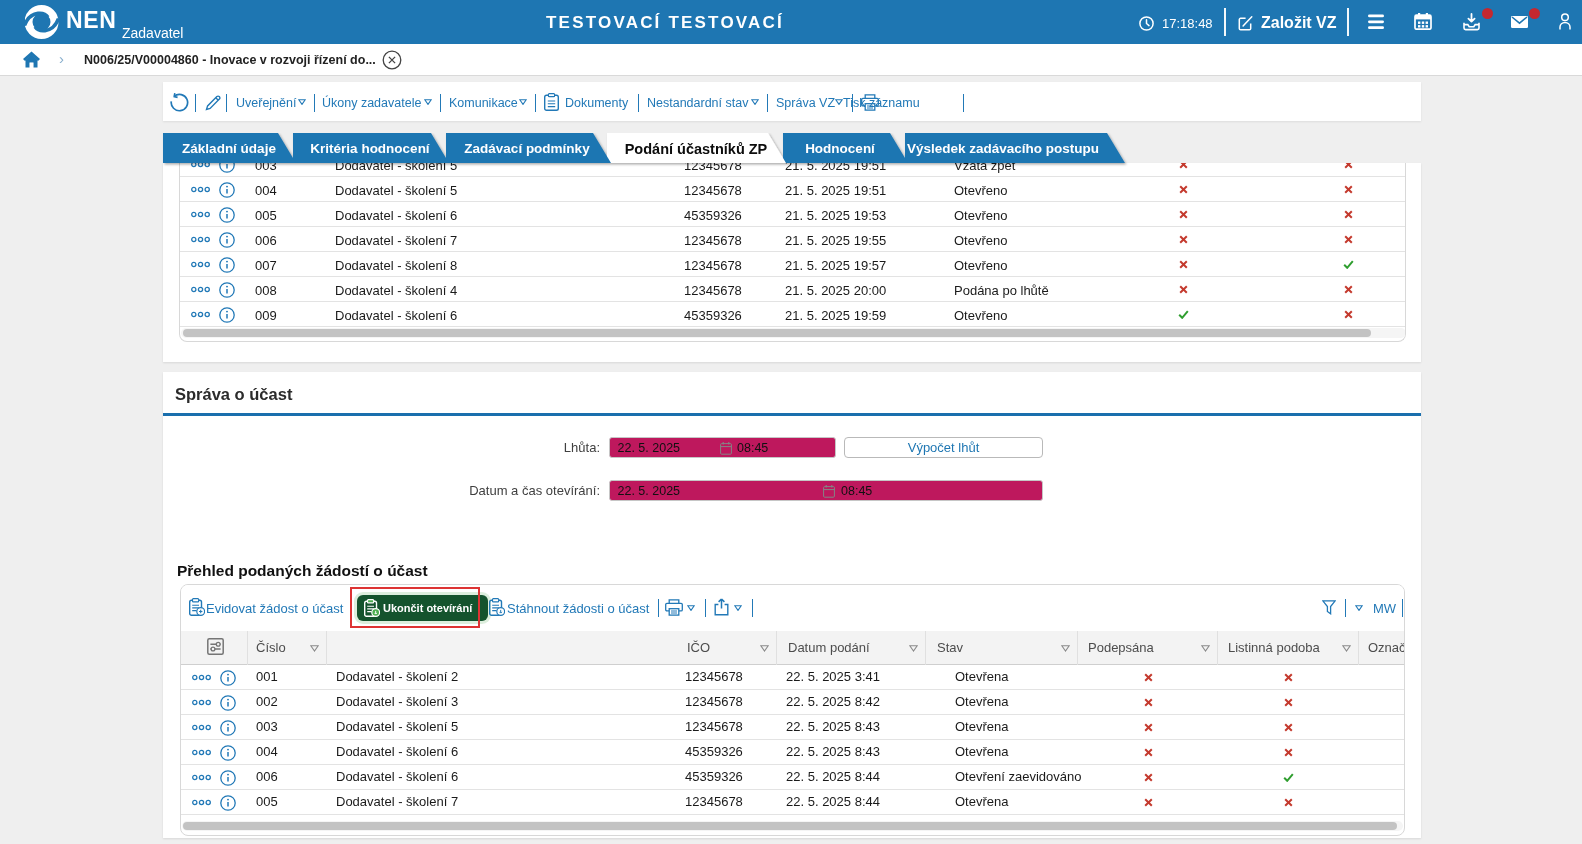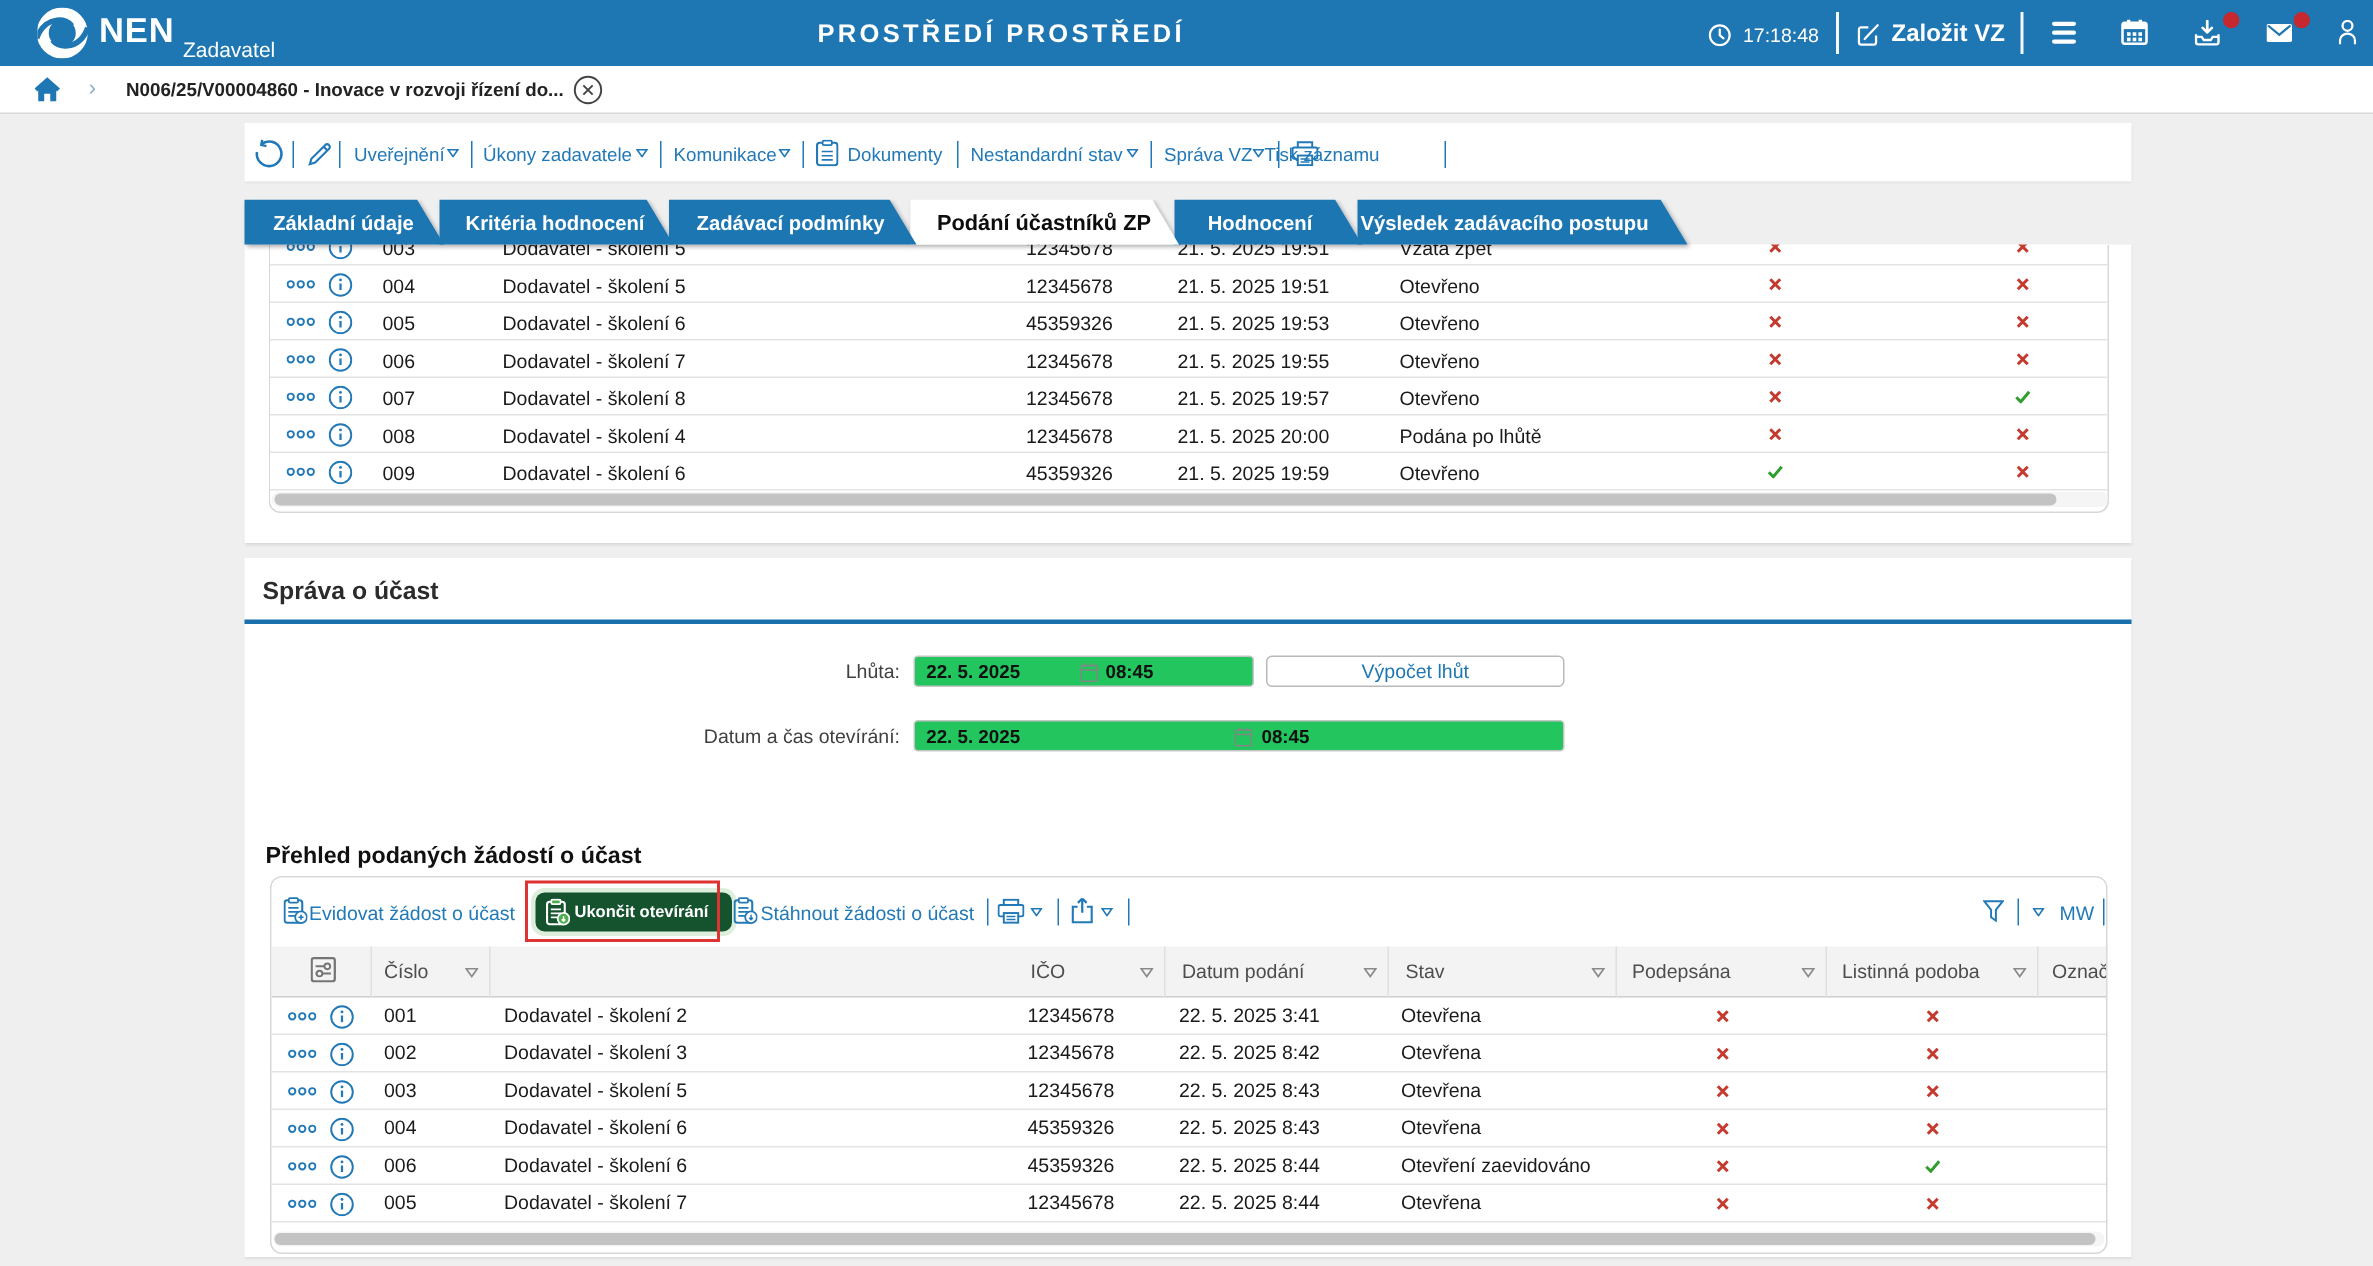--- a/index.html
+++ b/index.html
@@ -47,34 +47,34 @@
 
 
 .trow { position:absolute; left:0; width:1225px; height:25px; border-bottom:1px solid #e3e3e3;
   font-size:13px; color:#1a1a1a; }
 .trow div { position:absolute; top:5px; line-height:14px; }
 #t1rows .trow div { top:7px; }
 .cnum { left:75px; }
 .cname { left:155px; }
 .cico { left:504px; }
 .cdate { left:605px; }
-.cstav { left:753px; }
+.cstav { left:774px; }
 .ooo { left:11px; top:9px !important; }
 .info { left:39px; top:4.5px !important; }
 
 
 .hscroll { position:absolute; left:1px; height:10px; background:#f5f5f5; border-radius:5px; }
 .hscroll .thumb { position:absolute; top:1px; height:8px; background:#c3c3c3; border-radius:4px; }
 
 
 #sec2title { position:absolute; left:12px; top:14px; font-size:16.5px; font-weight:bold; color:#2b2b2b; line-height:17px; }
 #sec2line { position:absolute; left:0; top:41px; width:1258px; height:3px; background:#1a6fad; }
 .flabel { position:absolute; font-size:13px; color:#404040; text-align:right; line-height:15px; }
-.finput { position:absolute; background:#22c55e; border:1px solid #c6c6c6; border-radius:3px;
-  font-size:12.5px; font-weight:bold; color:#111; }
+.finput { position:absolute; background:#be185d; border:1px solid #c6c6c6; border-radius:3px;
+  font-size:12.5px; font-weight:normal; color:#111; }
 .finput span { line-height:13px; }
 .fbtn { position:absolute; background:#fff; border:1px solid #b9b9b9; border-radius:4px;
   font-size:13px; color:#1e76b2; text-align:center; }
 #prehled { position:absolute; left:14px; top:191px; font-size:15.5px; font-weight:bold; color:#111; line-height:15px; }
 #soubory { position:absolute; left:820px; top:190px; font-size:12.8px; color:#2279b7; line-height:13px; }
 
 
 #t2bar { position:absolute; left:0; top:0; width:1223px; height:46px; background:#fff;
   color:#2279b7; font-size:13px; }
 .greenbtn { position:absolute; left:176px; top:10px; width:131px; height:26px; background:#14532d;
@@ -93,21 +93,21 @@
 <body>
 
 <div id="hdr">
   <svg class="abs" style="left:25px;top:5px" width="34" height="34" viewBox="0 0 34 34">
     <circle cx="16.5" cy="17" r="13" fill="none" stroke="#fff" stroke-width="8"></circle>
     <path d="M-0.5 20.5 C 2 13.5 7 9.2 13 8.4 C 17.5 7.9 21.3 9.7 22.9 12.2" fill="none" stroke="#1e76b2" stroke-width="3.6"></path>
     <path d="M33.5 13.5 C 31 20.5 26 24.8 20 25.6 C 15.5 26.1 11.7 24.3 10.1 21.8" fill="none" stroke="#1e76b2" stroke-width="3.6"></path>
   </svg>
   <div id="nen">NEN</div>
   <div id="zad">Zadavatel</div>
-  <div class="title">PROSTŘEDÍ PROSTŘEDÍ</div>
+  <div class="title">TESTOVACÍ TESTOVACÍ</div>
 
   <svg class="abs" style="left:1139px;top:16px" width="15" height="15" viewBox="0 0 15 15">
     <circle cx="7.5" cy="7.5" r="6.6" fill="none" stroke="#fff" stroke-width="1.5"></circle>
     <path d="M7.5 3.8 V7.5 L10 9.6" fill="none" stroke="#fff" stroke-width="1.5" stroke-linecap="round"></path>
   </svg>
   <div id="clocktime">17:18:48</div>
   <div class="hdiv" style="left:1224px"></div>
   <svg class="abs" style="left:1238px;top:15px" width="16" height="16" viewBox="0 0 16 16">
     <path d="M12.7 8.6 V13.4 a1.3 1.3 0 0 1 -1.3 1.3 H2.6 a1.3 1.3 0 0 1 -1.3 -1.3 V4.6 A1.3 1.3 0 0 1 2.6 3.3 H7.6" fill="none" stroke="#fff" stroke-width="1.5"></path>
     <path d="M6 10 L13.8 1.8 M6 10 l-0.9 1" fill="none" stroke="#fff" stroke-width="1.5" stroke-linecap="round"></path>

